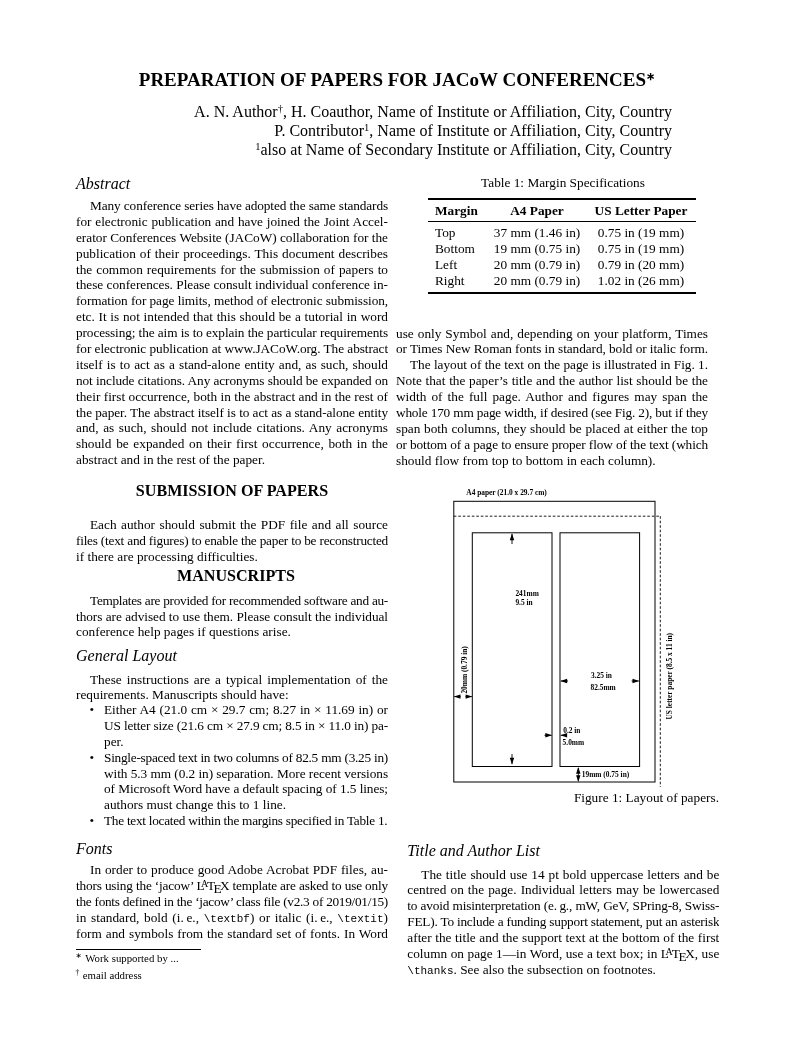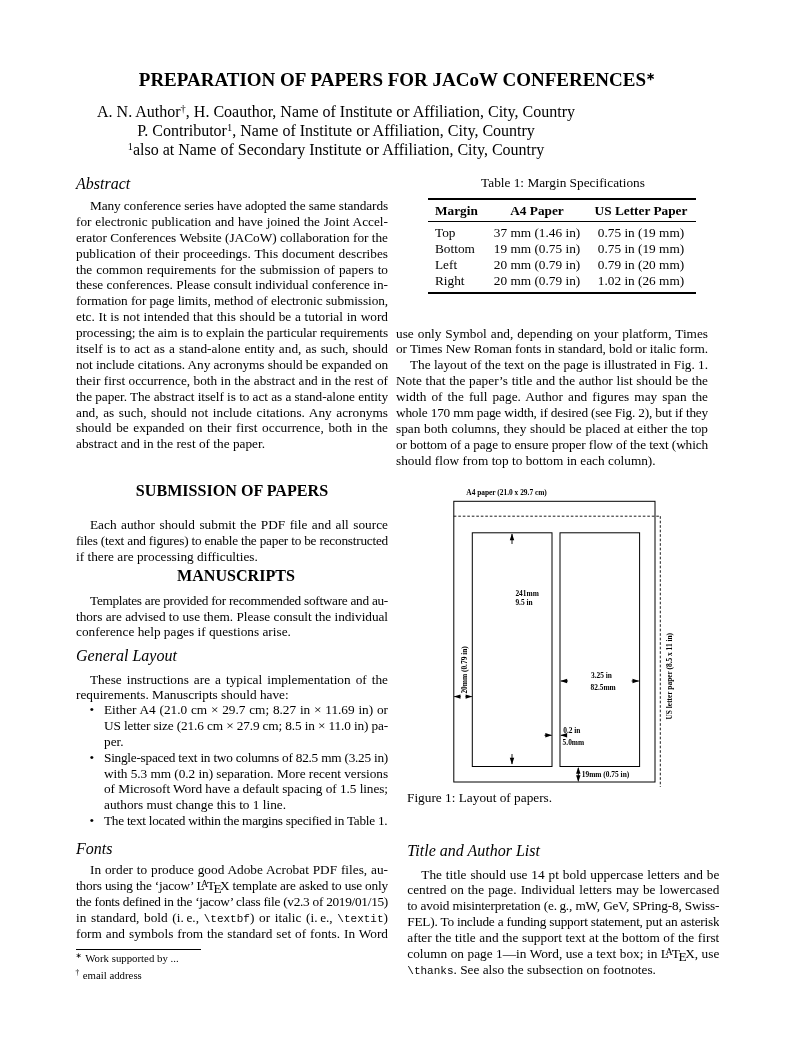--- a/index.html
+++ b/index.html
@@ -16,38 +16,39 @@
   .mono{font-family:"Liberation Mono",monospace;font-size:11px;}
   .la{display:inline-block;font-size:0.75em;transform:translateY(-0.28em);margin-left:-0.34em;margin-right:-0.1em;}
   .le{display:inline-block;font-size:1em;transform:translateY(0.21em);margin-left:-0.11em;margin-right:-0.11em;}
 </style>
 </head>
 <body>
 <div id="page">
 
 <div class="abs" style="left:0;top:70.4px;width:794px;text-align:center;font-weight:bold;font-size:19px;line-height:20px;">PREPARATION OF PAPERS FOR JACoW CONFERENCES<sup style="font-size:11px;vertical-align:6.5px;">∗</sup></div>
 
-<div class="abs" style="left:0;top:102.3px;width:672px;text-align:center;font-size:16px;line-height:19px;">A. N. Author<sup>†</sup>, H. Coauthor, Name of Institute or Affiliation, City, Country<br>
+<div class="abs" style="left:0;top:102.3px;width:672px;text-align:right;font-size:16px;line-height:19px;">A. N. Author<sup>†</sup>, H. Coauthor, Name of Institute or Affiliation, City, Country<br>
 
 P. Contributor<sup>1</sup>, Name of Institute or Affiliation, City, Country<br>
 
 <sup>1</sup>also at Name of Secondary Institute or Affiliation, City, Country</div>
 
 <div class="col hd" style="left:76px;top:175.5px;">Abstract</div>
 
 <div class="col" style="left:76px;top:198px;">
 <div class="jl ind" style="letter-spacing:-0.121px">Many conference series have adopted the same standards</div>
 <div class="jl">for electronic publication and have joined the Joint Accel-</div>
 <div class="jl" style="letter-spacing:-0.035px">erator Conferences Website (JACoW) collaboration for the</div>
 <div class="jl">publication of their proceedings. This document describes</div>
 <div class="jl">the common requirements for the submission of papers to</div>
 <div class="jl" style="letter-spacing:-0.037px">these conferences. Please consult individual conference in-</div>
 <div class="jl" style="letter-spacing:-0.088px">formation for page limits, method of electronic submission,</div>
 <div class="jl">etc. It is not intended that this should be a tutorial in word</div>
 <div class="jl" style="letter-spacing:-0.115px">processing; the aim is to explain the particular requirements</div>
+<div class="jl" style="letter-spacing:-0.084px">for electronic publication at www.JACoW.org. The abstract</div>
 <div class="jl">itself is to act as a stand-alone entity and, as such, should</div>
 <div class="jl" style="letter-spacing:-0.104px">not include citations. Any acronyms should be expanded on</div>
 <div class="jl">their first occurrence, both in the abstract and in the rest of</div>
 <div class="jl" style="letter-spacing:-0.083px">the paper. The abstract itself is to act as a stand-alone entity</div>
 <div class="jl">and, as such, should not include citations. Any acronyms</div>
 <div class="jl">should be expanded on their first occurrence, both in the</div>
 <div class="ll">abstract and in the rest of the paper.</div>
 </div>
 
 <div class="col sec" style="left:76px;top:482.6px;">SUBMISSION OF PAPERS</div>
@@ -177,21 +178,21 @@
 
 <line x1="138.3" y1="285" x2="138.3" y2="297.5" stroke="#000" stroke-width="0.9"></line>
 <polygon points="138.3,284 136.1,290.7 140.5,290.7" fill="#000"></polygon>
 <polygon points="138.3,298.9 136.1,292.2 140.5,292.2" fill="#000"></polygon>
 
 <text x="141.8" y="294.1" font-family="Liberation Serif" font-size="7.4" font-weight="bold">19mm (0.75 in)</text>
 
 <text x="0" y="0" font-family="Liberation Serif" font-size="7.4" font-weight="bold" transform="translate(231.8,236.5) rotate(-90)">US letter paper (8.5 x 11 in)</text>
 </svg>
 
-<div class="abs" style="left:407px;top:789.6px;width:312px;text-align:left;font-size:13.3px;line-height:16px;">Figure 1: Layout of papers.</div>
+<div class="abs" style="left:407px;top:789.6px;width:312px;text-align:right;font-size:13.3px;line-height:16px;">Figure 1: Layout of papers.</div>
 
 <div class="col hd" style="left:407.3px;top:842.5px;">Title and Author List</div>
 
 <div class="col" style="left:407.3px;top:866.6px;">
 <div class="jl ind">The title should use 14 pt bold uppercase letters and be</div>
 <div class="jl">centred on the page. Individual letters may be lowercased</div>
 <div class="jl" style="letter-spacing:-0.169px">to avoid misinterpretation (e. g., mW, GeV, SPring-8, Swiss-</div>
 <div class="jl" style="letter-spacing:-0.236px">FEL). To include a funding support statement, put an asterisk</div>
 <div class="jl">after the title and the support text at the bottom of the first</div>
 <div class="jl" style="letter-spacing:0.000px">column on page 1—in Word, use a text box; in L<span class="la">A</span>T<span class="le">E</span>X, use</div>

